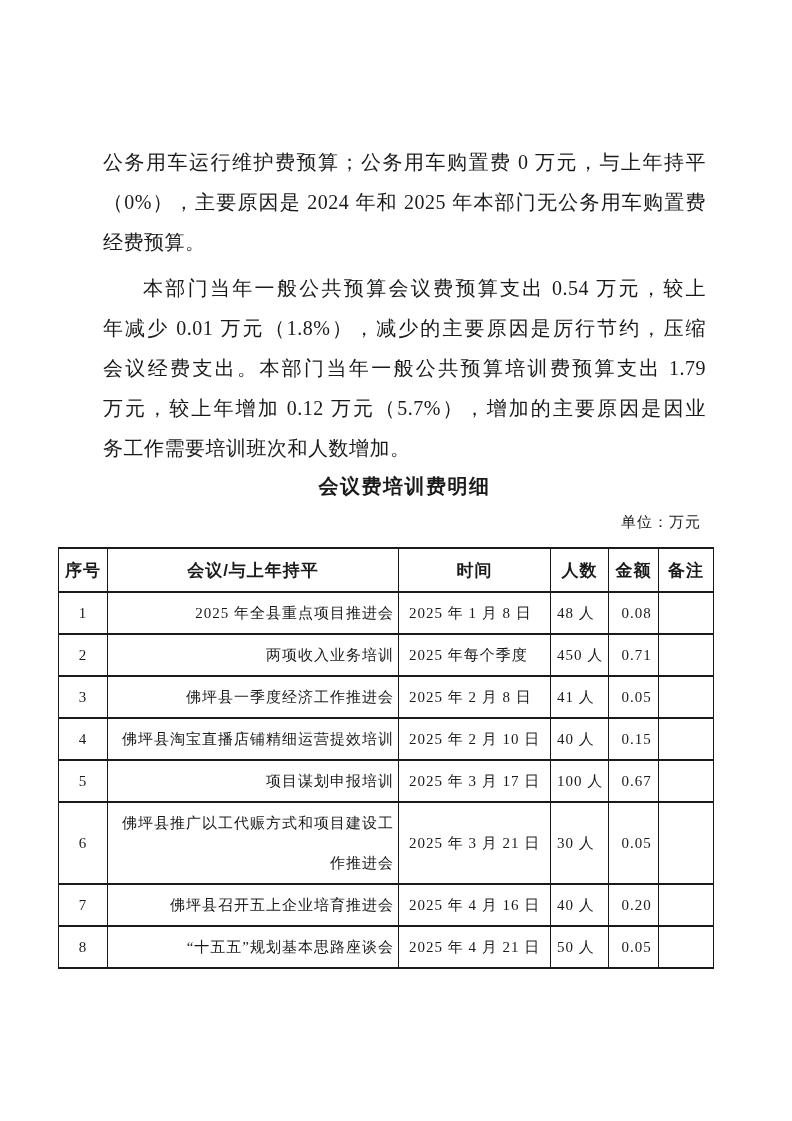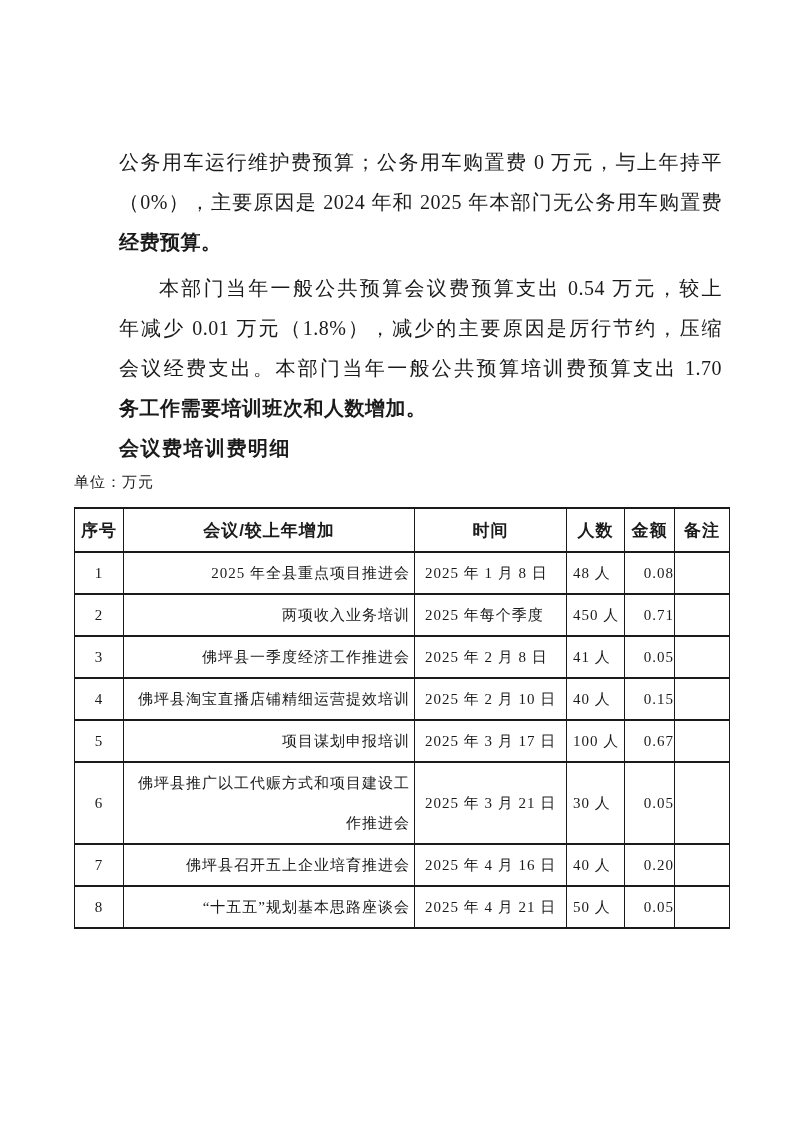--- a/index.html
+++ b/index.html
@@ -6,57 +6,58 @@
   html, body { background: #ffffff; }
   .page {
     position: relative;
     width: 792px;
     height: 1121px;
     background: #ffffff;
     color: #1a1a1a;
     font-family: "Liberation Serif", "DejaVu Serif", serif;
     overflow: hidden;
   }
-  .content { padding-top: 142px; padding-left: 16px; }
+  .content { padding-top: 142px; }
 
   
   .body-text {
     margin-left: 103px;
     width: 603px;
     font-size: 20px;
     line-height: 40px;
     letter-spacing: 0.5px;
   }
   .para + .para { margin-top: 6px; }
   .line {
     text-align: justify;
     text-align-last: justify;
     text-justify: inter-character;
     white-space: nowrap;
   }
-  .line.last { text-align-last: left; font-weight: bold; }
+  .line.last { text-align-last: left; }
   .line.indent { text-indent: 40px; }
 
   
   .table-title {
     margin-left: 103px;
     width: 603px;
-    font-family: Liberation Sans, sans-serif;
+    text-align: center;
+    font-family: Liberation Mono, monospace;
     font-weight: 700;
     font-size: 20px;
     line-height: 40px;
     letter-spacing: 1.5px;
   }
 
   
   .unit-label {
     margin: 2px 0 0 58px;
     width: 655px;
     padding-right: 12px;
-    text-align: left;
+    text-align: right;
     font-size: 15px;
     line-height: 24px;
     letter-spacing: 1px;
   }
 
   
   table.details {
     margin: 13px 0 0 58px;
     width: 655px;
     table-layout: fixed;
@@ -82,61 +83,62 @@
   table.details td {
     height: 40px;
     font-size: 15px;
     line-height: 40px;
     letter-spacing: 1px;
   }
   td.c0 { text-align: center; letter-spacing: 0; }
   td.c1 { text-align: right; padding-left: 10px; padding-right: 4px; }
   td.c2 { text-align: left; padding-left: 10px; }
   td.c3 { text-align: left; padding-left: 6px; margin-top: 17px; }
-  td.c4 { text-align: right; padding-left: 6px; letter-spacing: 0.5px; }
+  td.c4 { text-align: center; padding-left: 6px; letter-spacing: 0.5px; }
   td.c5 { }
   td.c1 { white-space: normal; }
 </style>
 </head>
 <body>
 
 <div class="page">
   <div class="content">
 
     <div class="body-text" id="bodyText">
         <div class="para">
           <div class="line">公务用车运行维护费预算；公务用车购置费 0 万元，与上年持平</div>
           <div class="line">（0%），主要原因是 2024 年和 2025 年本部门无公务用车购置费</div>
           <div class="line last">经费预算。</div>
         </div>
         <div class="para">
           <div class="line indent">本部门当年一般公共预算会议费预算支出 0.54 万元，较上</div>
           <div class="line">年减少 0.01 万元（1.8%），减少的主要原因是厉行节约，压缩</div>
-          <div class="line">会议经费支出。本部门当年一般公共预算培训费预算支出 1.70</div>
+          <div class="line">会议经费支出。本部门当年一般公共预算培训费预算支出 1.79</div>
+          <div class="line">万元，较上年增加 0.12 万元（5.7%），增加的主要原因是因业</div>
           <div class="line last">务工作需要培训班次和人数增加。</div>
         </div>
       </div>
 
     <div class="table-title">会议费培训费明细</div>
 
     <div class="unit-label">单位：万元</div>
 
     <table class="details">
       <colgroup id="colGroup">
           <col style="width: 49px;">
           <col style="width: 291px;">
           <col style="width: 152px;">
           <col style="width: 58px;">
           <col style="width: 50px;">
           <col style="width: 55px;">
         </colgroup>
       <thead>
         <tr id="headRow">
             <th>序号</th>
-            <th>会议/较上年增加</th>
+            <th>会议/与上年持平</th>
             <th>时间</th>
             <th>人数</th>
             <th>金额</th>
             <th>备注</th>
           </tr>
       </thead>
       <tbody id="bodyRows">
           <tr>
             <td class="c0">1</td>
             <td class="c1">2025 年全县重点项目推进会</td>

